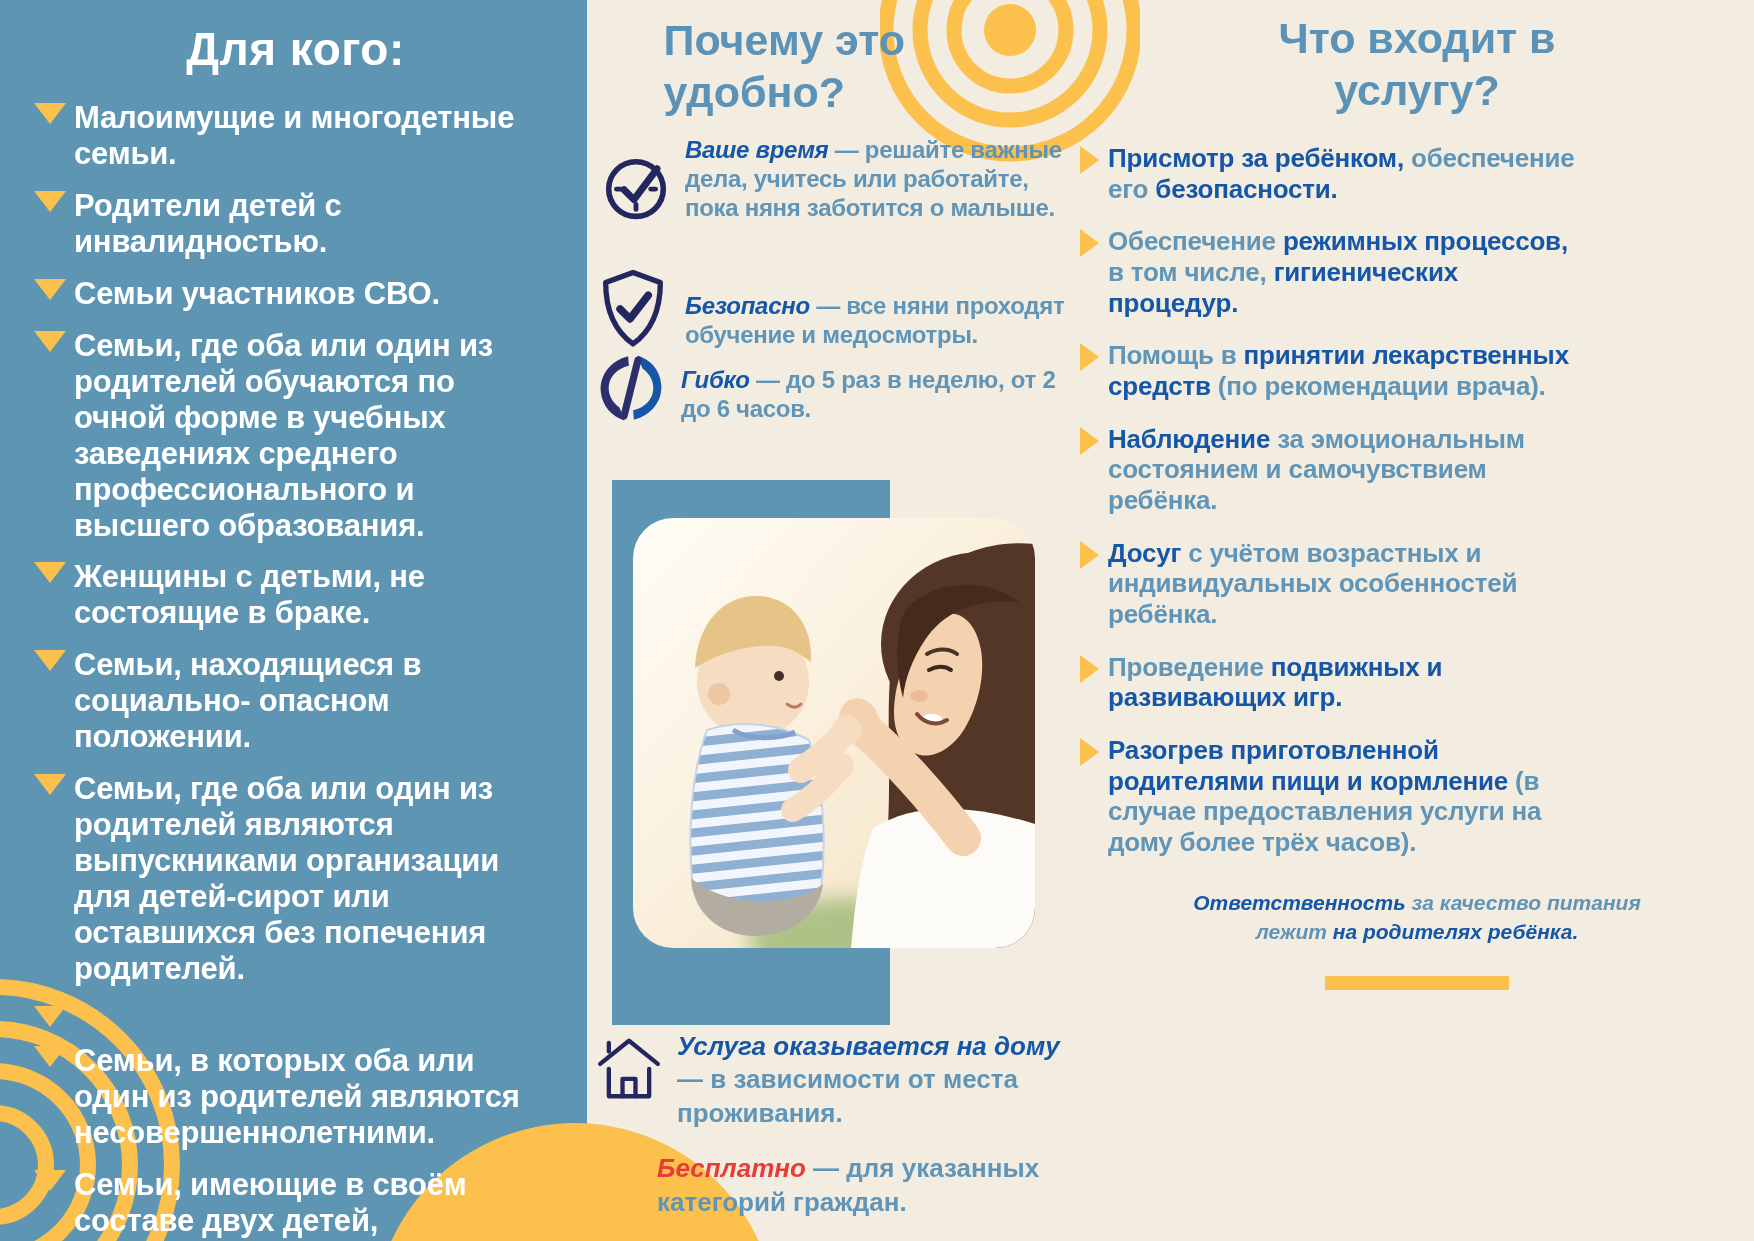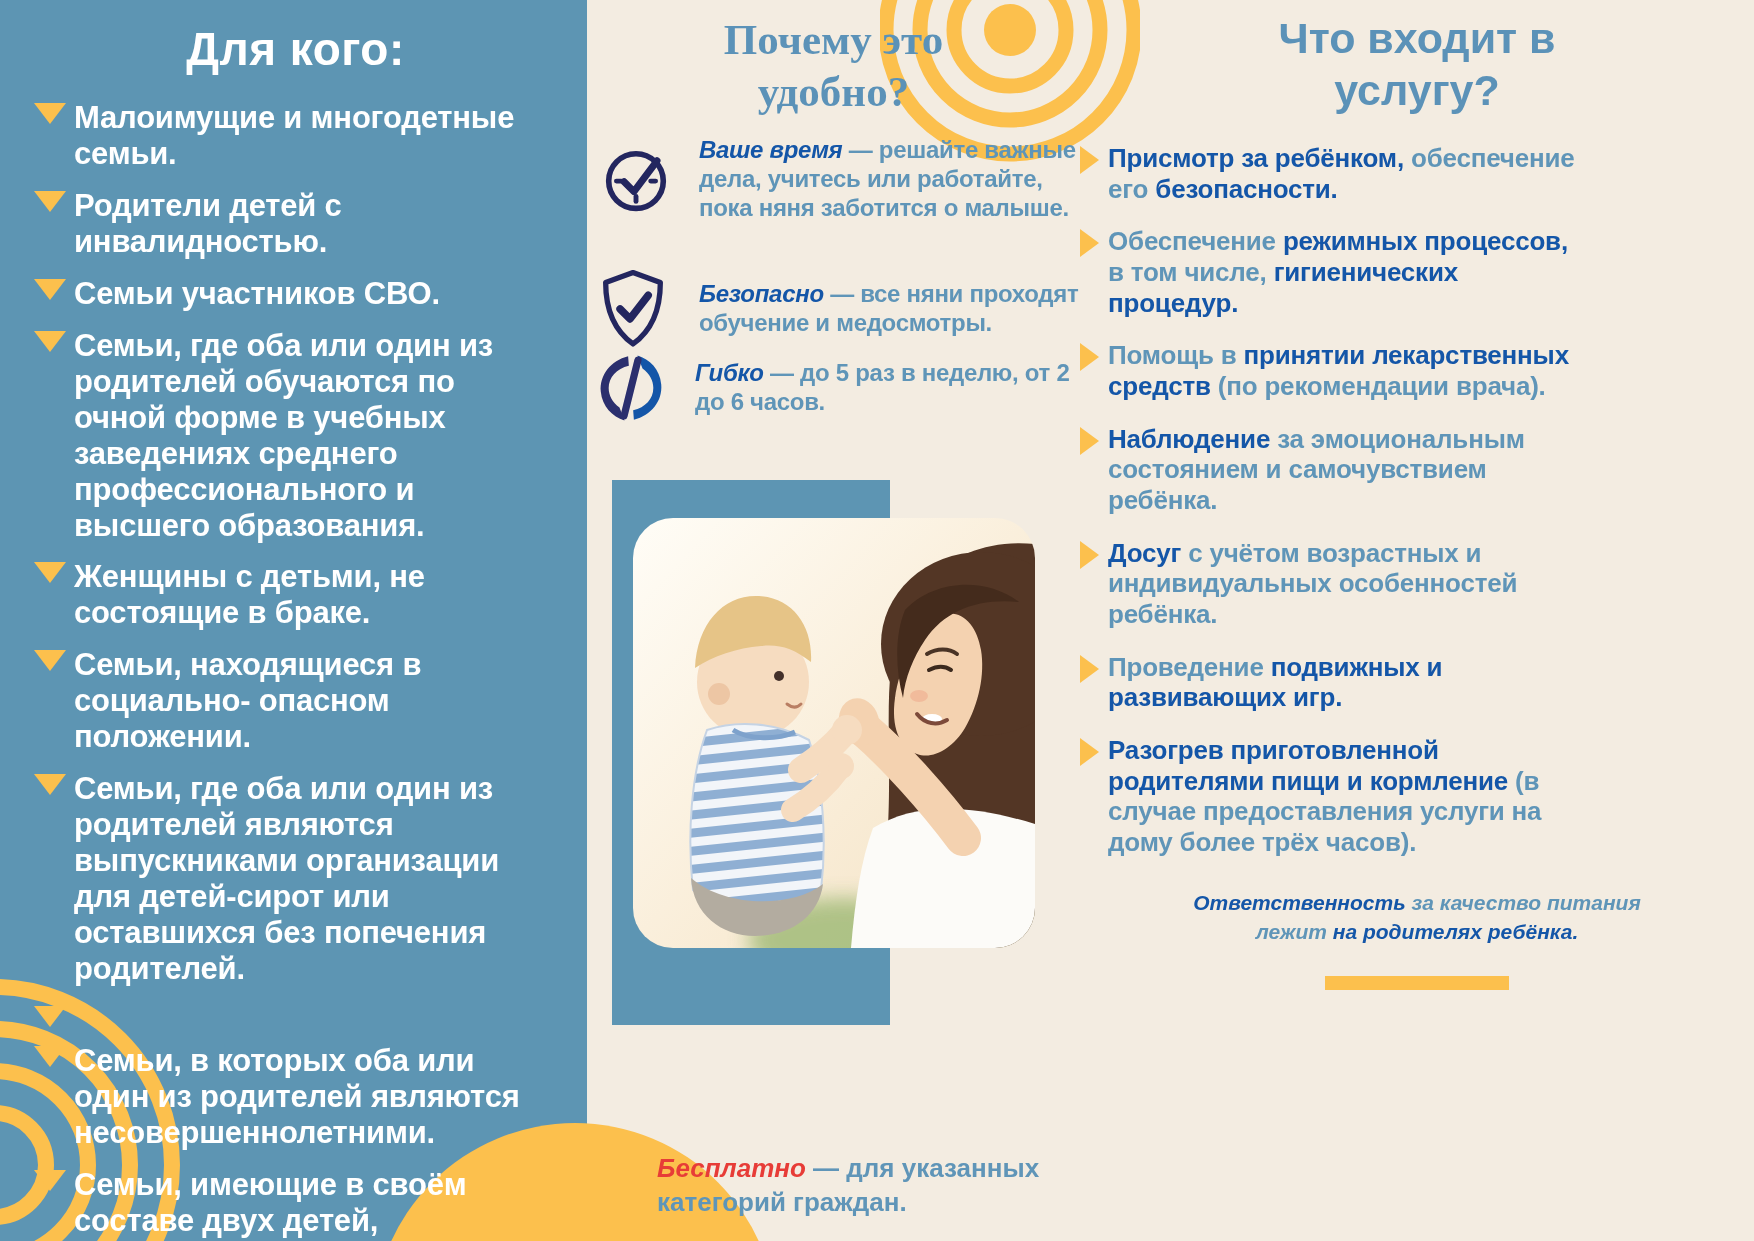--- a/index.html
+++ b/index.html
@@ -32,22 +32,22 @@
   .tri-down{flex:0 0 auto;width:0;height:0;margin-top:3px;
     border-left:16px solid transparent;border-right:16px solid transparent;border-top:21px solid var(--yellow);}
   .left-list .txt{color:#fff;font-size:31px;line-height:1.16;max-width:452px;letter-spacing:-.2px;}
   .age{margin-top:18px;text-align:center;}
   .age-label{color:var(--yellow);font-size:33px;font-style:italic;text-decoration:underline;text-decoration-thickness:3px;text-underline-offset:7px;}
   .age-value{margin-top:14px;color:#fff;font-size:40px;font-style:italic;}
   .age-note{margin-top:4px;color:#fff;font-size:29px;font-style:italic;}
   
   .col-mid{position:absolute;left:587px;top:0;width:493px;height:100%;}
   .mid-title{position:absolute;top:14px;left:50%;transform:translateX(-50%);width:340px;
-    text-align:center;color:var(--title);font-size:43px;line-height:1.22;font-family:Liberation Serif, serif;}
-  .feature{position:absolute;display:flex;gap:28px;align-items:center;}
+    color:var(--title);font-size:43px;line-height:1.22;}
+  .feature{position:absolute;display:flex;gap:14px;align-items:flex-end;}
   .f1{top:136px;left:14px;}
   .f2{top:268px;left:8px;}
   .f3{top:352px;left:8px;}
   .f-icon{flex:0 0 auto;}
   .f-text{font-size:24px;line-height:1.2;width:392px;letter-spacing:-.3px;color:var(--steel);}
   .lead{color:var(--dark);font-style:italic;}
   .photo-blue{position:absolute;left:25px;top:480px;width:278px;height:545px;background:var(--blue);}
   .photo{position:absolute;left:46px;top:518px;width:402px;height:430px;border-radius:40px;overflow:hidden;}
   .home-row{position:absolute;top:1030px;left:6px;display:flex;gap:12px;align-items:flex-start;}
   .home-text{font-size:26px;line-height:1.28;width:392px;color:var(--steel);}
@@ -225,20 +225,31 @@
         <path d="M74 212 C58 256 54 318 60 372 C92 402 158 402 188 372 C194 322 190 262 176 222 C142 204 104 202 74 212 Z" fill="url(#stripes)" stroke="#c5d3e4" stroke-width="2"></path>
         <path d="M100 212 C116 222 144 222 162 214" stroke="#7ea2cc" stroke-width="5" fill="none"></path>
         <path d="M58 360 C60 396 88 418 122 418 C158 418 186 398 190 366 C160 390 92 390 58 360 Z" fill="#b3aca0"></path>
         <path d="M168 252 C186 240 202 226 212 214" stroke="#f6dcc0" stroke-width="26" stroke-linecap="round" fill="none"></path>
         <circle cx="214" cy="212" r="15" fill="#f6dcc0"></circle>
         <path d="M160 292 C180 280 196 264 206 250" stroke="#f6dcc0" stroke-width="24" stroke-linecap="round" fill="none"></path>
         <circle cx="208" cy="248" r="13" fill="#f6dcc0"></circle>
       </svg>
     </div>
 
+    <div class="home-row">
+      <svg width="72" height="72" viewBox="0 0 100 100">
+        <g fill="none" stroke="#23265f" stroke-width="6" stroke-linecap="round" stroke-linejoin="round">
+          <path d="M10 47 L50 15 L90 47"></path>
+          <path d="M22 30 L22 18"></path>
+          <path d="M22 54 L22 92 L78 92 L78 54"></path>
+          <path d="M41 92 L41 68 L59 68 L59 92"></path>
+        </g>
+      </svg>
+      <p class="home-text"><span class="lead">Услуга оказывается на дому </span><span class="rest">— в зависимости от места проживания.</span></p>
+    </div>
 
     <p class="free-row"><span class="free-lead">Бесплатно </span><span class="rest">—  для указанных категорий граждан.</span></p>
   </main>
 
   <section class="col-right">
     <h2 class="right-title">Что входит в услугу?</h2>
     <div class="right-list" id="right-list">
         <div class="r-item"><span class="tri-right"></span><span class="dark">Присмотр за ребёнком, </span><span class="light">обеспечение его </span><span class="dark">безопасности.</span></div>
         <div class="r-item"><span class="tri-right"></span><span class="light">Обеспечение </span><span class="dark">режимных процессов, </span><span class="light">в том числе, </span><span class="dark">гигиенических процедур.</span></div>
         <div class="r-item"><span class="tri-right"></span><span class="light">Помощь в </span><span class="dark">принятии лекарственных средств </span><span class="light">(по рекомендации врача).</span></div>

